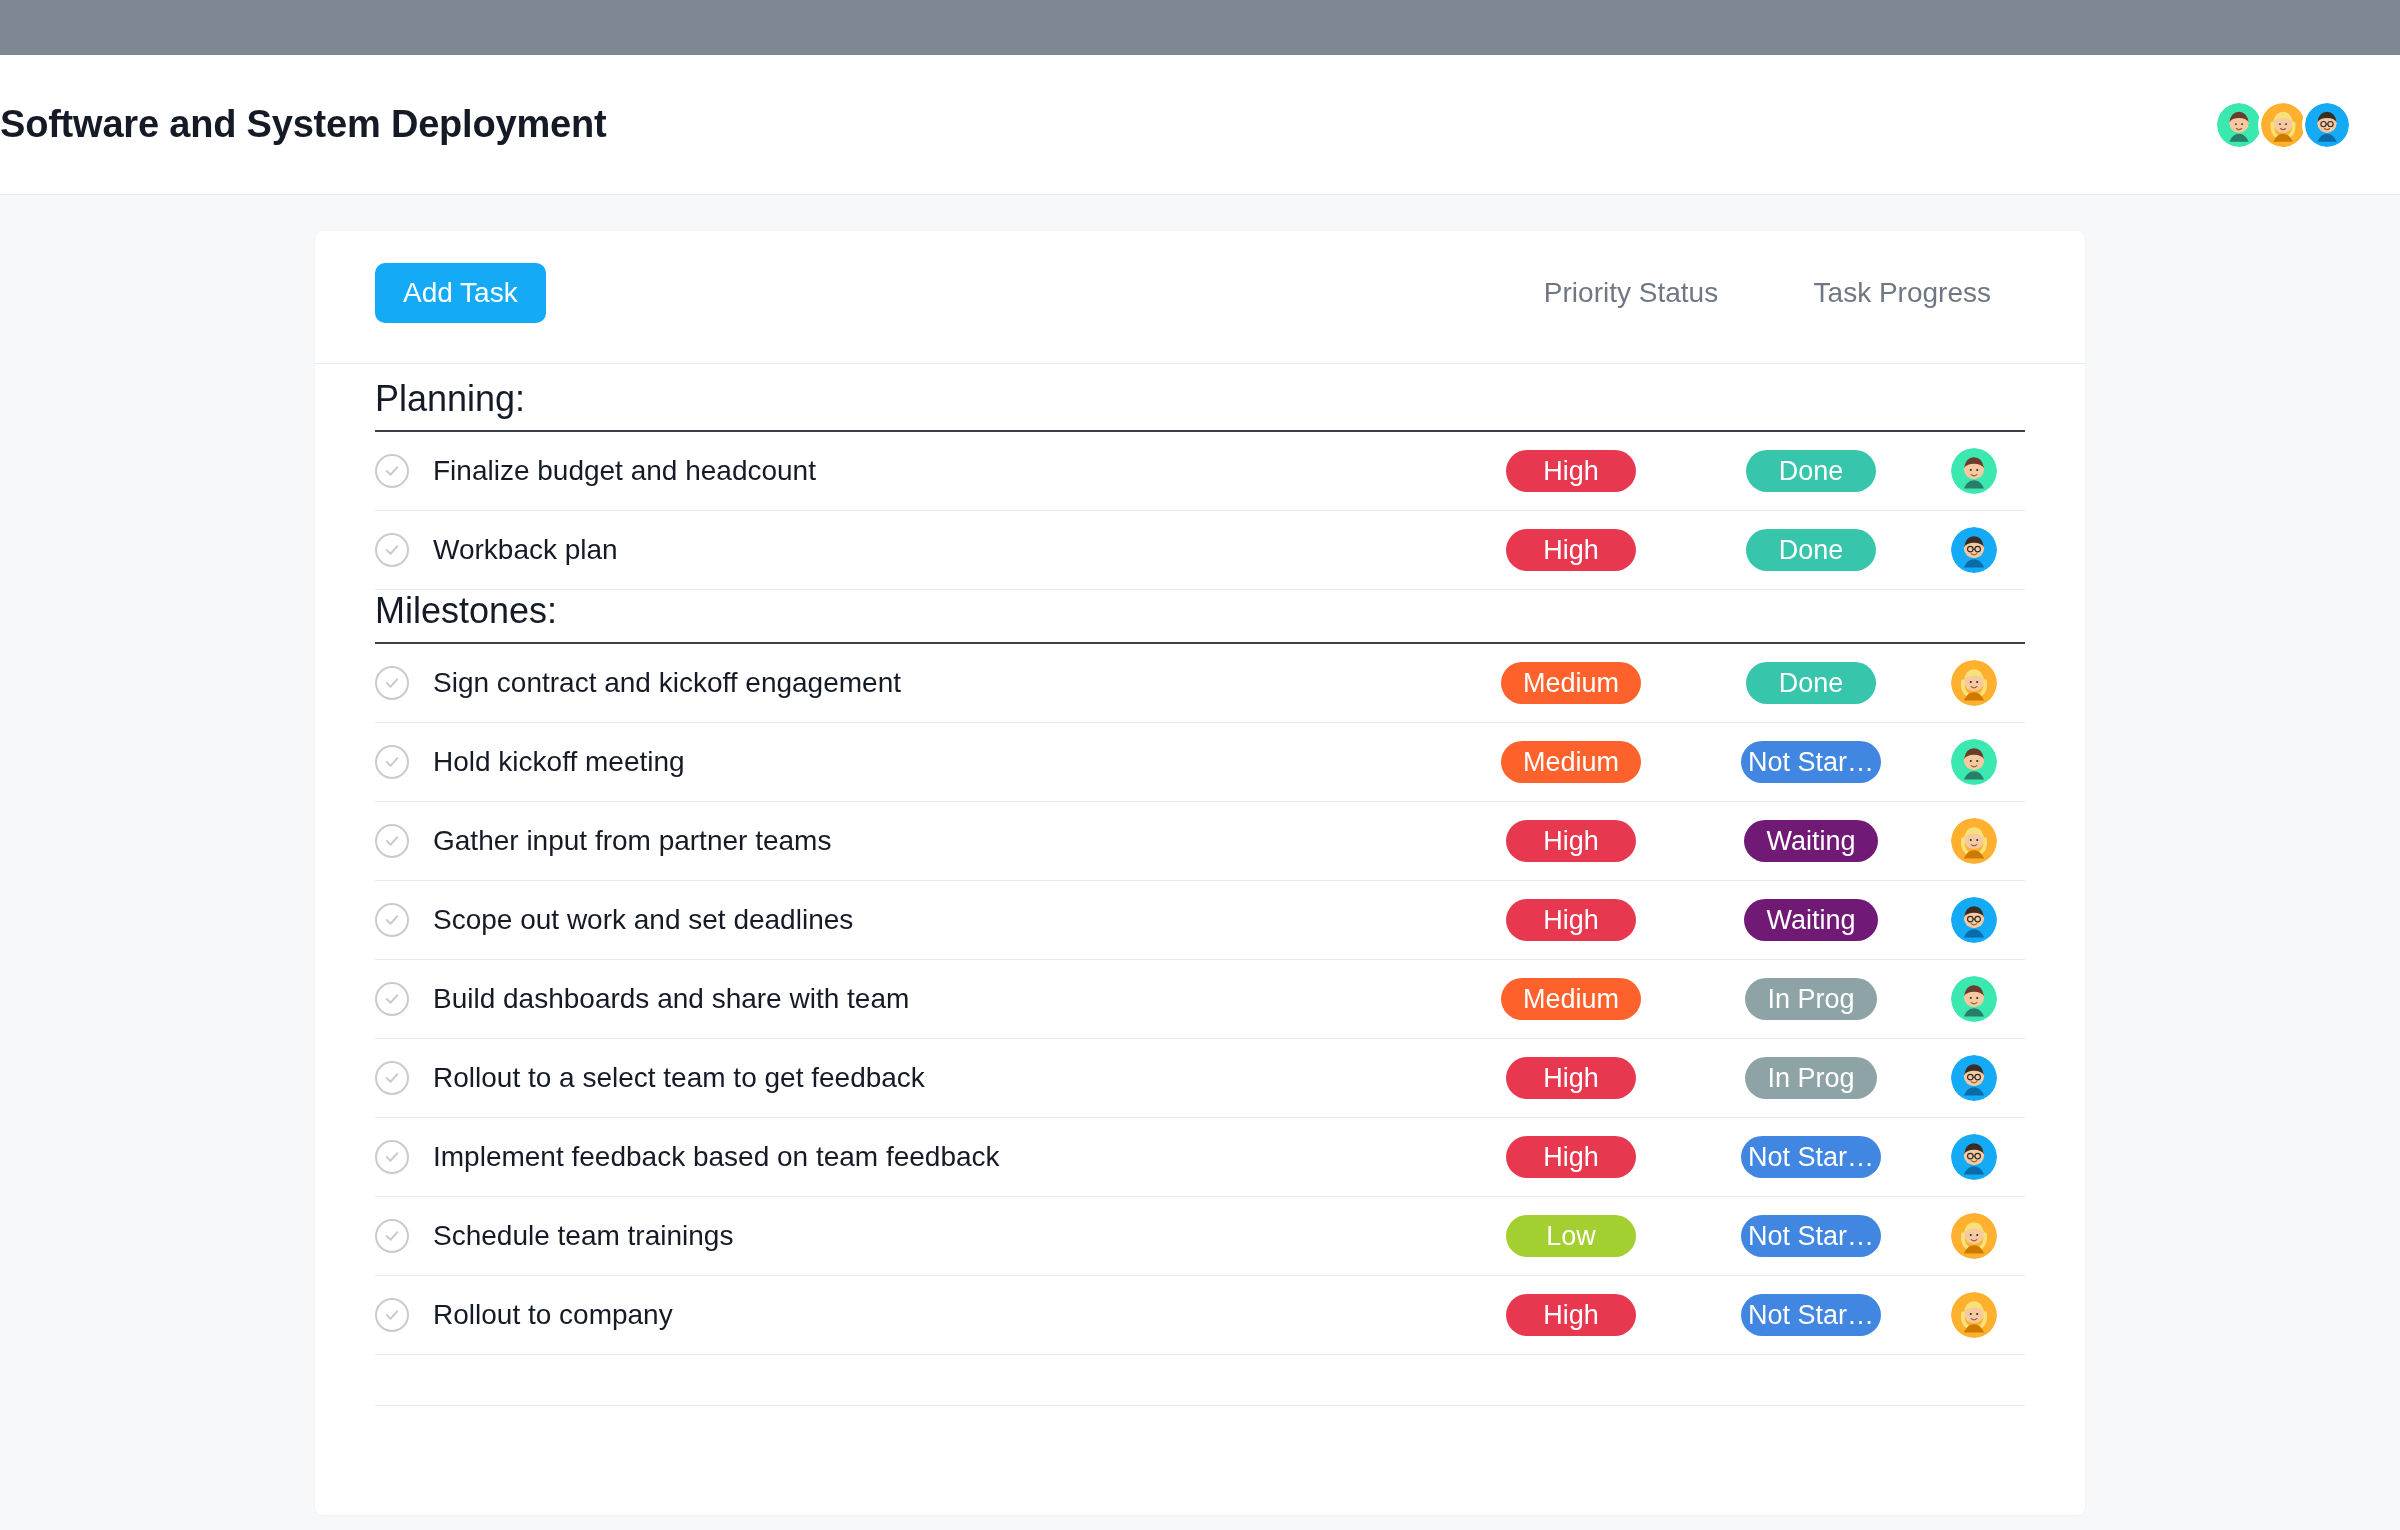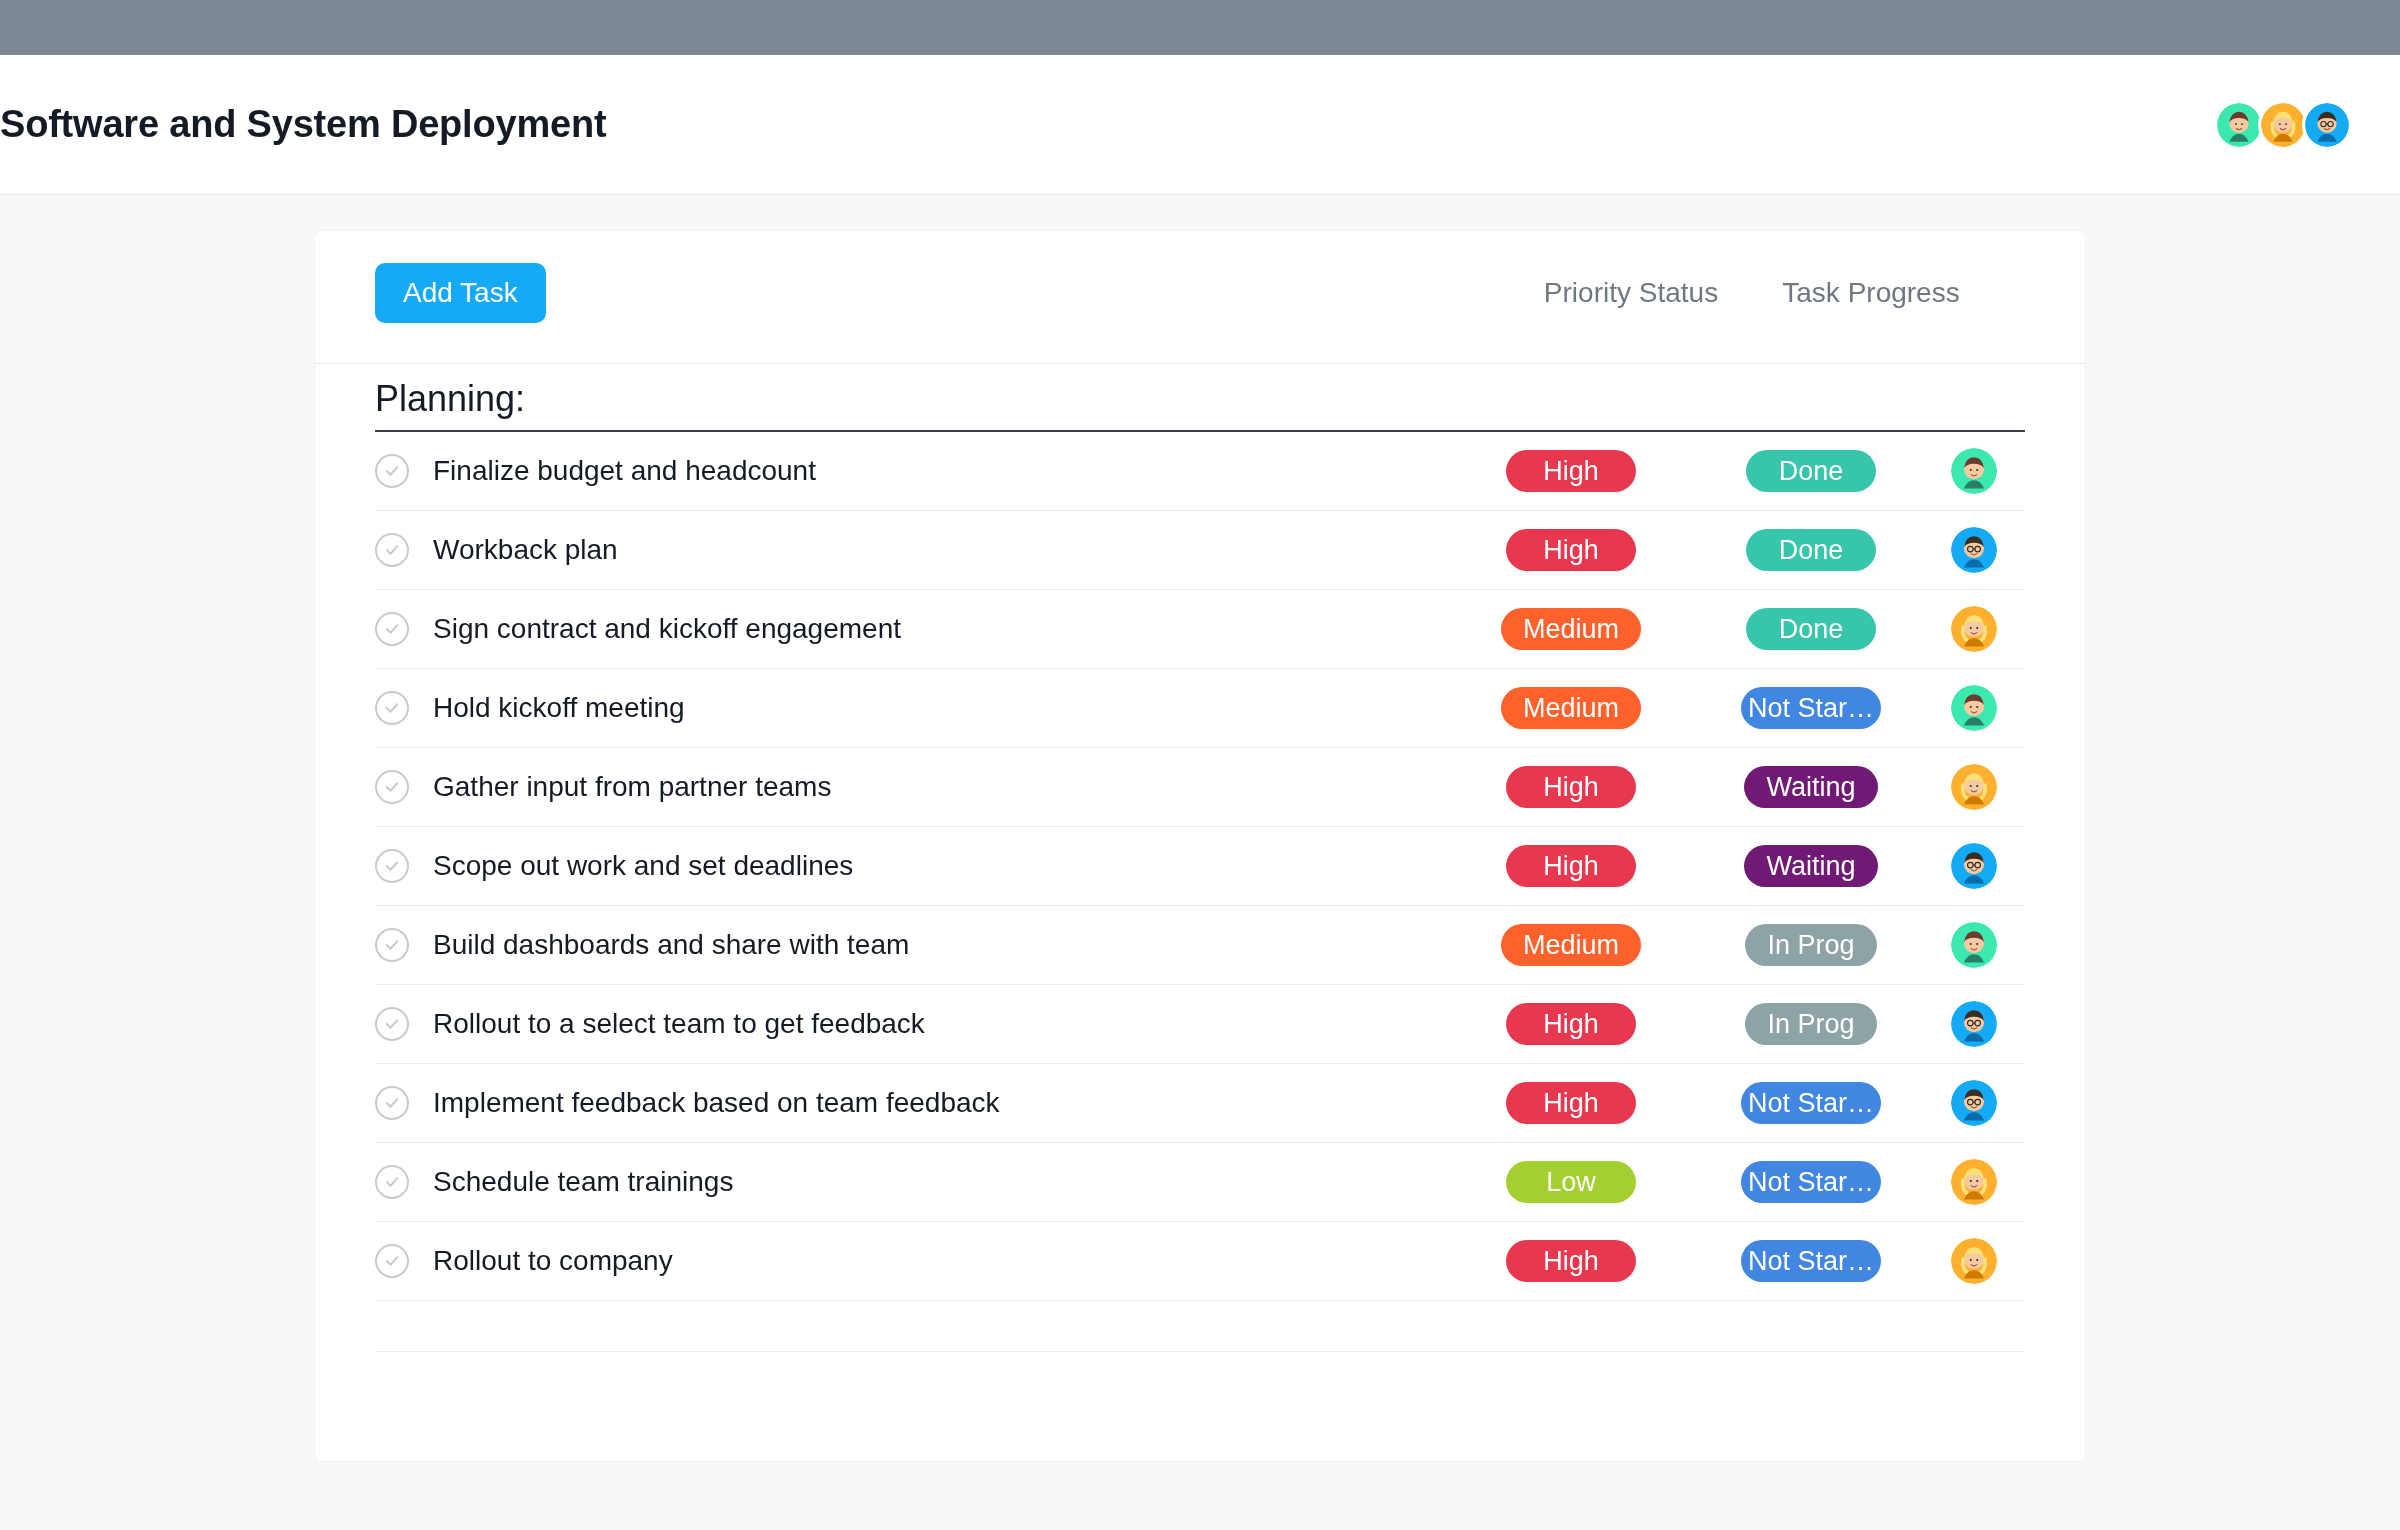--- a/index.html
+++ b/index.html
@@ -89,21 +89,21 @@
     display: flex;
     padding-right: 94px;
     gap: 0;
   }
   .col-header {
     color: #6f7782;
     font-size: 28px;
     text-align: center;
   }
   .col-header.priority { width: 240px; }
-  .col-header.progress { width: 240px; }
+  .col-header.progress { width: 240px; text-align: right; }
 
   .sections {
     padding: 14px 60px 70px 60px;
   }
   .section-title {
     font-size: 36px;
     font-weight: 400;
     color: #151b26;
     padding-bottom: 10px;
     border-bottom: 2px solid #3a3f47;
@@ -291,20 +291,21 @@
 
     <circle cx="42" cy="48" r="6" fill="none" stroke="#2b2b2b" stroke-width="2.5"></circle>
               <circle cx="58" cy="48" r="6" fill="none" stroke="#2b2b2b" stroke-width="2.5"></circle>
               <line x1="48" y1="48" x2="52" y2="48" stroke="#2b2b2b" stroke-width="2.5"></line>
     <path d="M44 58 q6 5 12 0" stroke="#9a5b3a" stroke-width="2.5" fill="none" stroke-linecap="round"></path>
     <path d="M28 88 q8 -18 22 -18 q14 0 22 18" fill="#0b6aa8"></path>
   </svg>
           </div>
         </div>
       </div>
+      <div class="section-title">Milestones:</div>
       <div class="task-row">
         <span class="check-circle">
           <svg viewBox="0 0 24 24">
             <polyline points="5,12 10,17 19,7" fill="none" stroke="#c9cbcf" stroke-width="2.6" stroke-linecap="round" stroke-linejoin="round"></polyline>
           </svg>
         </span>
         <div class="task-name">Sign contract and kickoff engagement</div>
         <div class="pill-cell">
           <span class="pill c-medium">Medium</span>
         </div>

